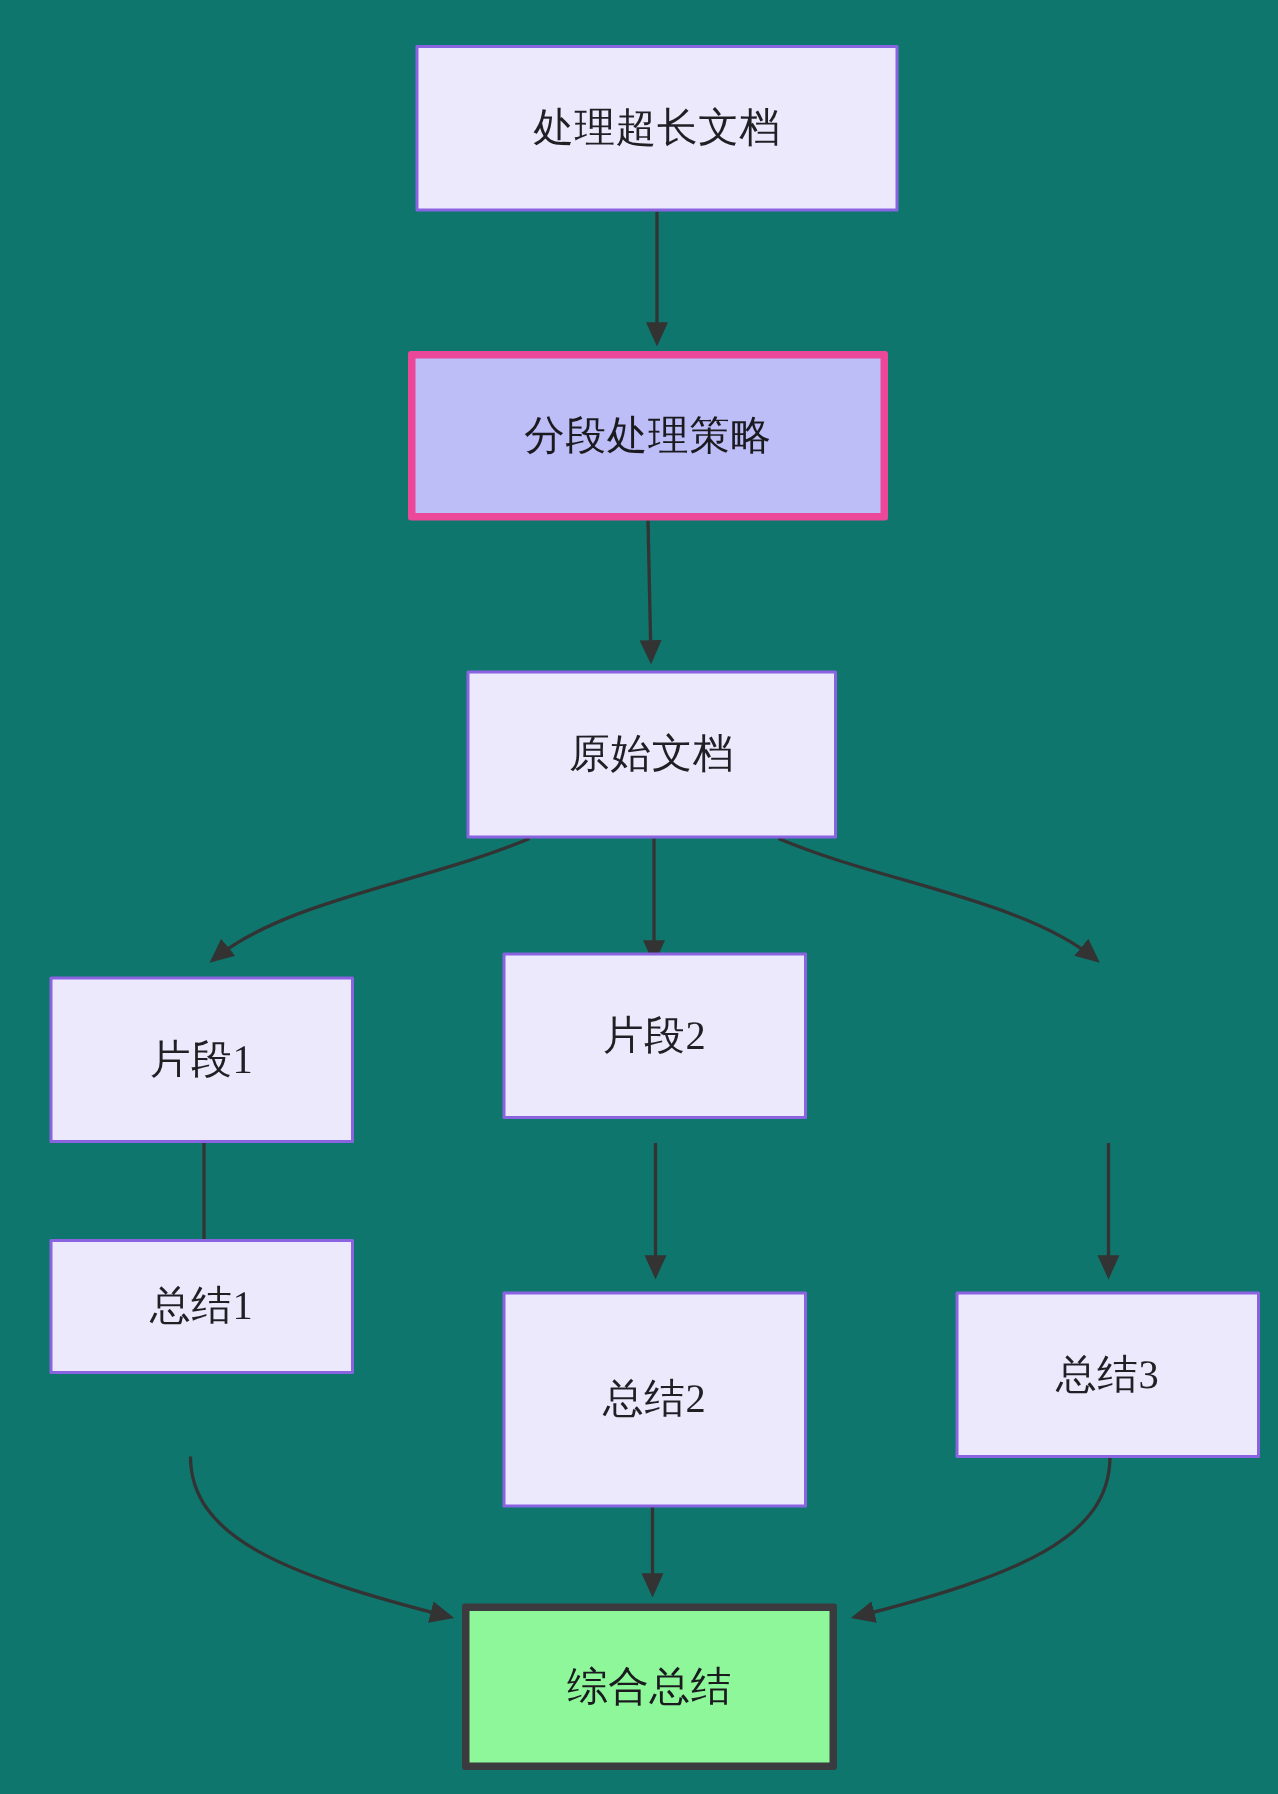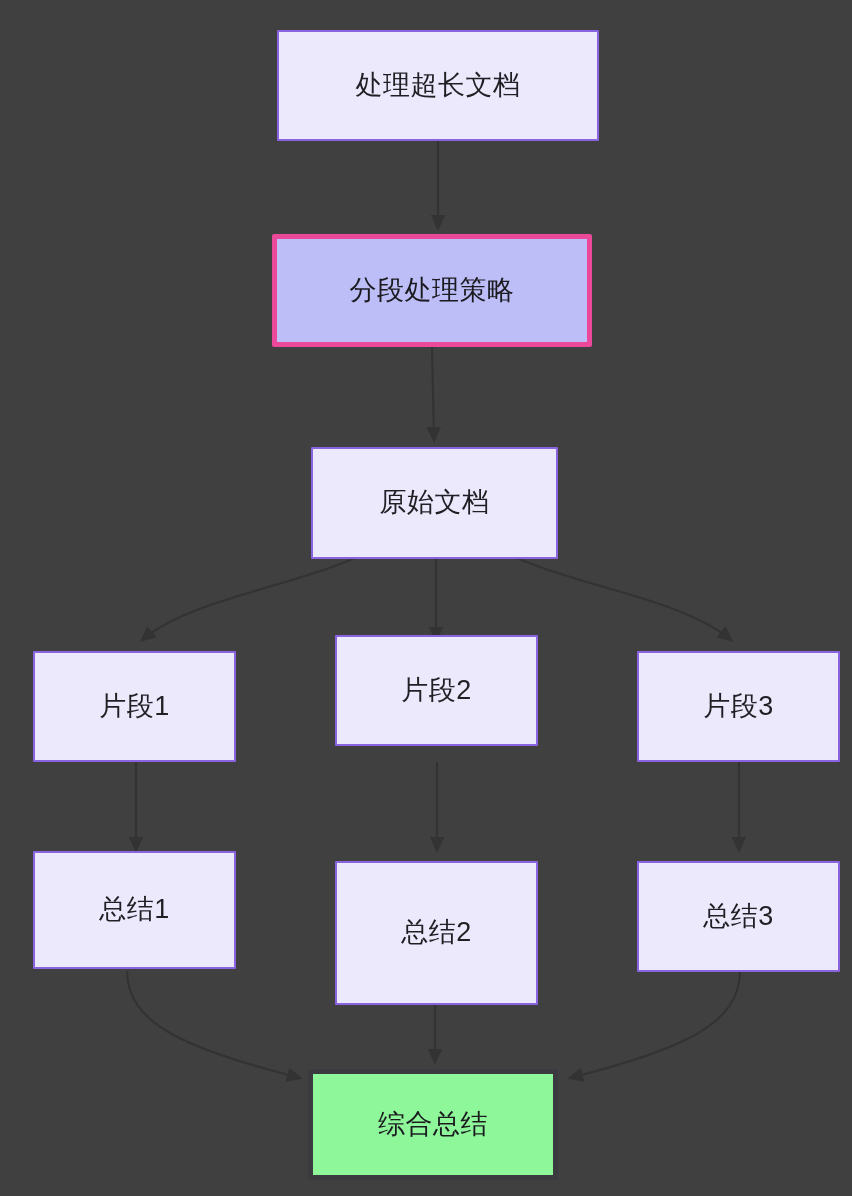--- a/index.html
+++ b/index.html
@@ -10,21 +10,22 @@
   body {
     width: 852px;
     height: 1196px;
     font-family: "Liberation Sans", "DejaVu Sans", sans-serif;
     overflow: hidden;
   }
   #flowchart {
     position: relative;
     width: 852px;
     height: 1196px;
-    background: #404040;
+    background: #0f766e;
+    font-family: Liberation Serif, serif;
   }
   #edge-layer {
     position: absolute;
     left: 0;
     top: 0;
     width: 852px;
     height: 1196px;
     pointer-events: none;
   }
   .node {
@@ -114,25 +115,22 @@
   </div>
 
   <div class="node style-light" style="left:33px; top:651px; width:203px; height:111px;">
     <span class="node-label">片段1</span>
   </div>
 
   <div class="node style-light" style="left:335px; top:635px; width:203px; height:111px;">
     <span class="node-label">片段2</span>
   </div>
 
-  <div class="node style-light" style="left:637px; top:651px; width:203px; height:111px;">
-    <span class="node-label">片段3</span>
-  </div>
 
-  <div class="node style-light" style="left:33px; top:851px; width:203px; height:118px;">
+  <div class="node style-light" style="left:33px; top:826px; width:203px; height:90px;">
     <span class="node-label">总结1</span>
   </div>
 
   <div class="node style-light" style="left:335px; top:861px; width:203px; height:144px;">
     <span class="node-label">总结2</span>
   </div>
 
   <div class="node style-light" style="left:637px; top:861px; width:203px; height:111px;justify-content:center;">
     <span class="node-label">总结3</span>
   </div>

